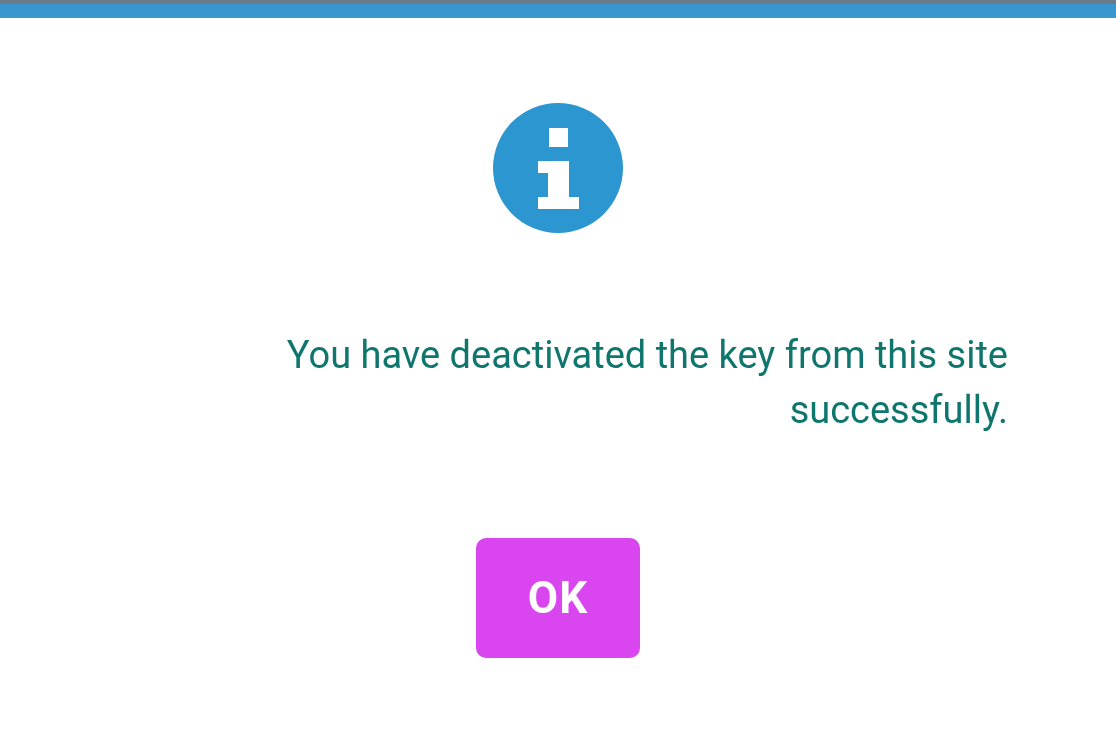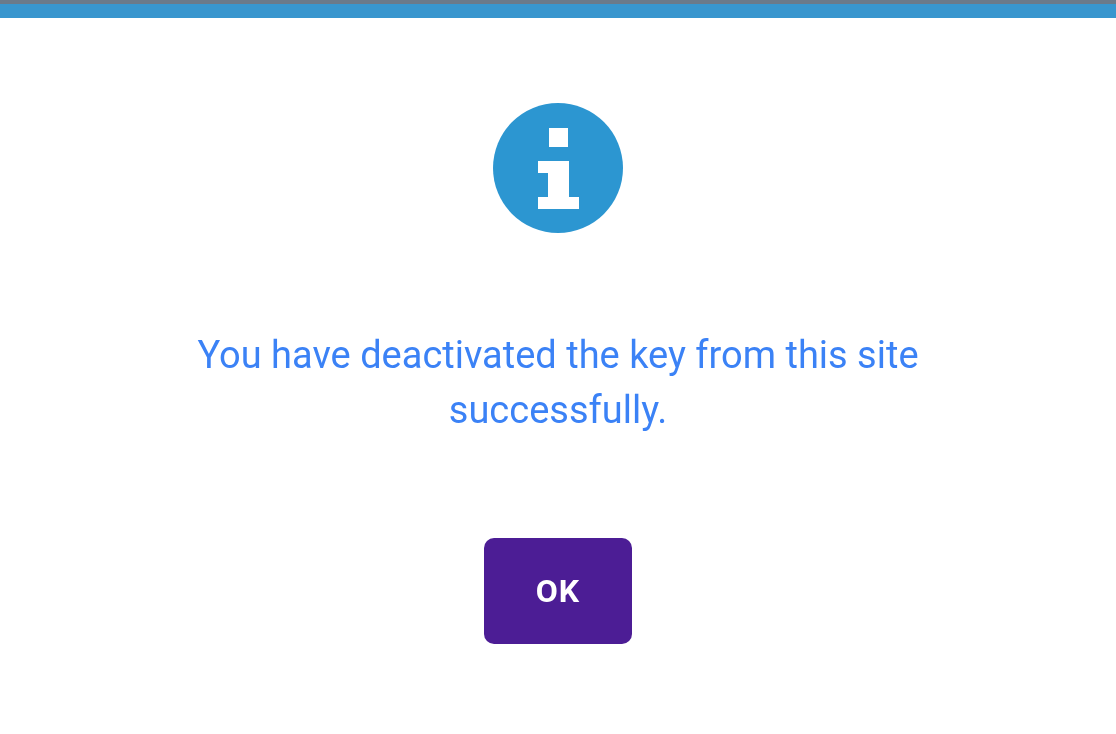--- a/index.html
+++ b/index.html
@@ -82,35 +82,35 @@
       bottom: 0;
       left: -10px;
       width: 41px;
       height: 12px;
       background: #ffffff;
     }
     
     .dialog-message {
       margin-top: 95px;
       font-size: 38px;
-      color: #3b82f6;
-      text-align: center;
+      color: #0f766e;
+      text-align: right;
       line-height: 1.45;
       font-weight: 400;
       max-width: 900px;
     }
     
     .ok-button {
       margin-top: 100px;
-      background: #4c1d95;
+      background: #d946ef;
       color: #ffffff;
       border: none;
       border-radius: 10px;
       padding: 34px 52px;
-      font-size: 32px;
+      font-size: 44px;
       font-weight: 700;
       letter-spacing: 1px;
       cursor: pointer;
       font-family: inherit;
     }
   </style>
 </head>
 <body>
 
 <div class="top-border-dark"></div>

